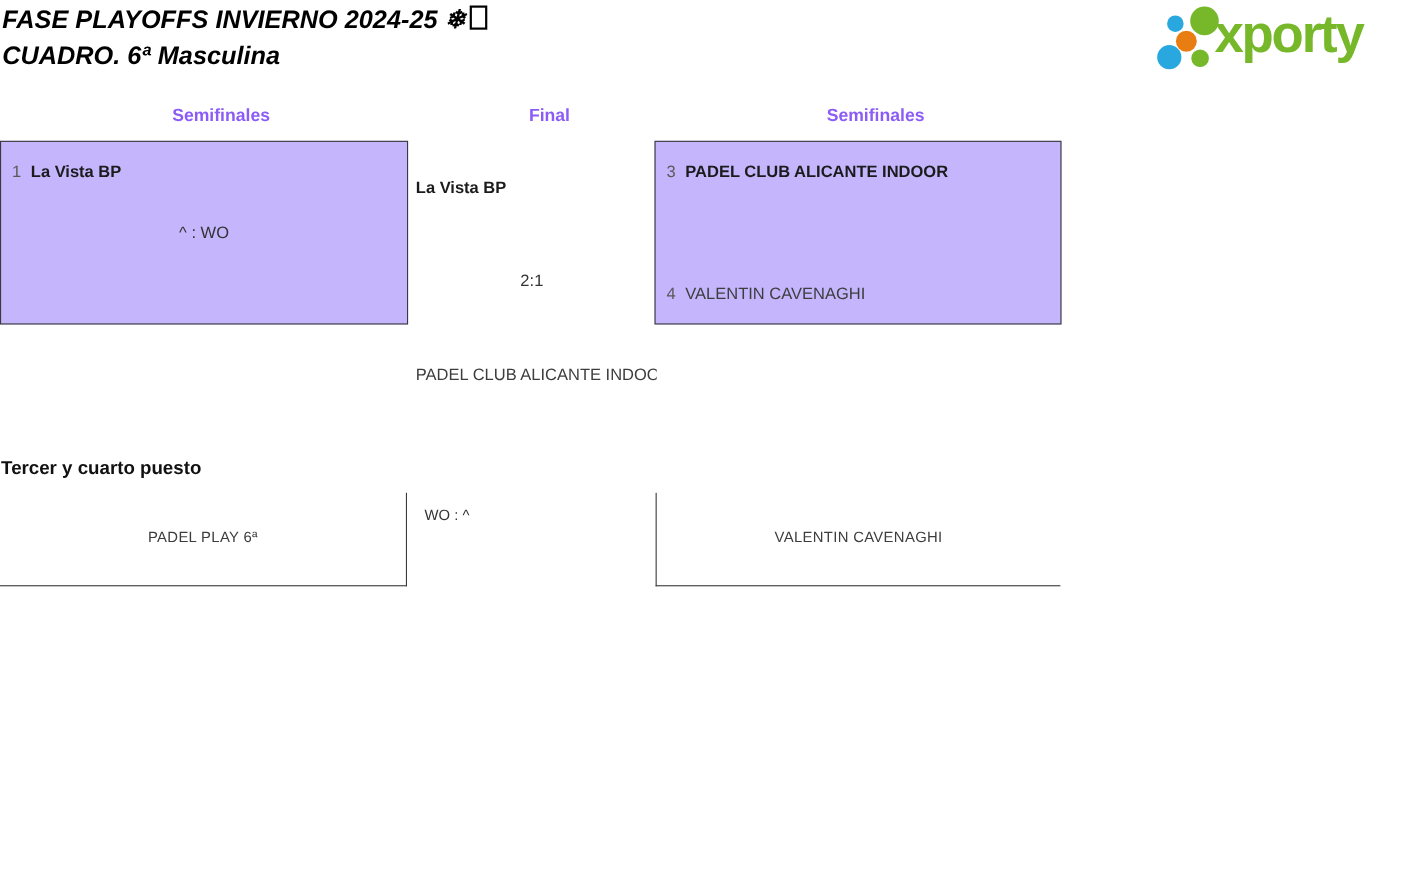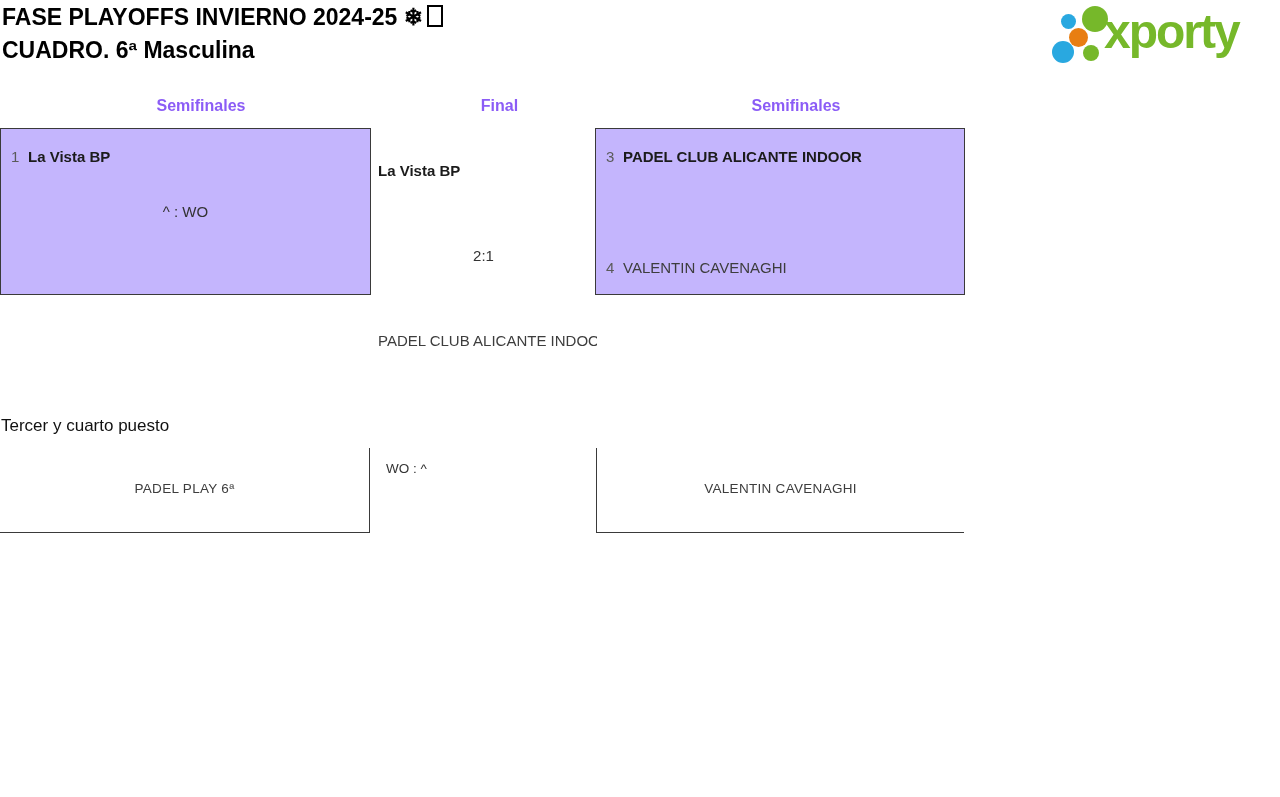--- a/index.html
+++ b/index.html
@@ -4,21 +4,21 @@
 <style>
   html,body{margin:0;padding:0;}
   body{
     width:1280px;height:797px;position:relative;overflow:hidden;
     background:#ffffff;color:#1b1b1b;
     font-family:"Liberation Sans", sans-serif;
   }
   .abs{position:absolute;}
 
   
-  .page-title{left:2px;top:1px;font-size:23px;line-height:33px;font-weight:700;color:#000;}
+  .page-title{left:2px;top:1px;font-size:23px;line-height:33px;font-weight:700;color:#000;font-style:italic;}
   .tofu{display:inline-block;width:12px;height:18px;border:2.5px solid #000;margin-left:4px;vertical-align:-2px;}
 
   
   .logo{left:1048px;top:2px;width:232px;height:70px;}
   .dot{position:absolute;border-radius:50%;}
   .dot-blue-sm{left:13px;top:12px;width:15px;height:15px;background:#29A8E0;}
   .dot-green-lg{left:34px;top:4px;width:26px;height:26px;background:#76B82A;}
   .dot-orange{left:21px;top:26px;width:19px;height:19px;background:#E87E12;}
   .dot-blue-lg{left:4px;top:39px;width:22px;height:22px;background:#29A8E0;}
   .dot-green-sm{left:35px;top:43px;width:16px;height:16px;background:#76B82A;}
@@ -43,21 +43,21 @@
   .loser{font-weight:400;color:#3d3d3d;}
   .box-score{position:absolute;left:0;right:0;top:74px;text-align:center;font-size:15px;color:#333;}
 
   
   .final-winner{left:378px;top:162px;font-size:15px;font-weight:700;color:#1b1b1b;white-space:nowrap;}
   .final-score{left:370px;top:247px;width:227px;text-align:center;font-size:15px;color:#333;}
   .final-runnerup{left:378px;top:332px;width:219px;overflow:hidden;white-space:nowrap;
                   font-size:15px;color:#3d3d3d;}
 
   
-  .tp-title{left:1px;top:416px;font-size:17px;font-weight:400;color:#111;}
+  .tp-title{left:1px;top:416px;font-size:17px;font-weight:700;color:#111;}
   .tp-box{box-sizing:border-box;background:#fff;}
   .tp-left{left:0;top:448px;width:370px;height:85px;
            border-right:1.5px solid #3A3A3A;border-bottom:1.5px solid #3A3A3A;}
   .tp-right{left:596px;top:448px;width:368px;height:85px;
             border-left:1.5px solid #3A3A3A;border-bottom:1.5px solid #3A3A3A;}
   .tp-name{position:absolute;left:0;right:0;top:33px;text-align:center;
            font-size:13.5px;color:#3d3d3d;letter-spacing:0.3px;white-space:nowrap;}
   .tp-score{left:386px;top:449px;font-size:13.5px;color:#333;white-space:nowrap;margin-top:12px;}
 </style>
 </head>

